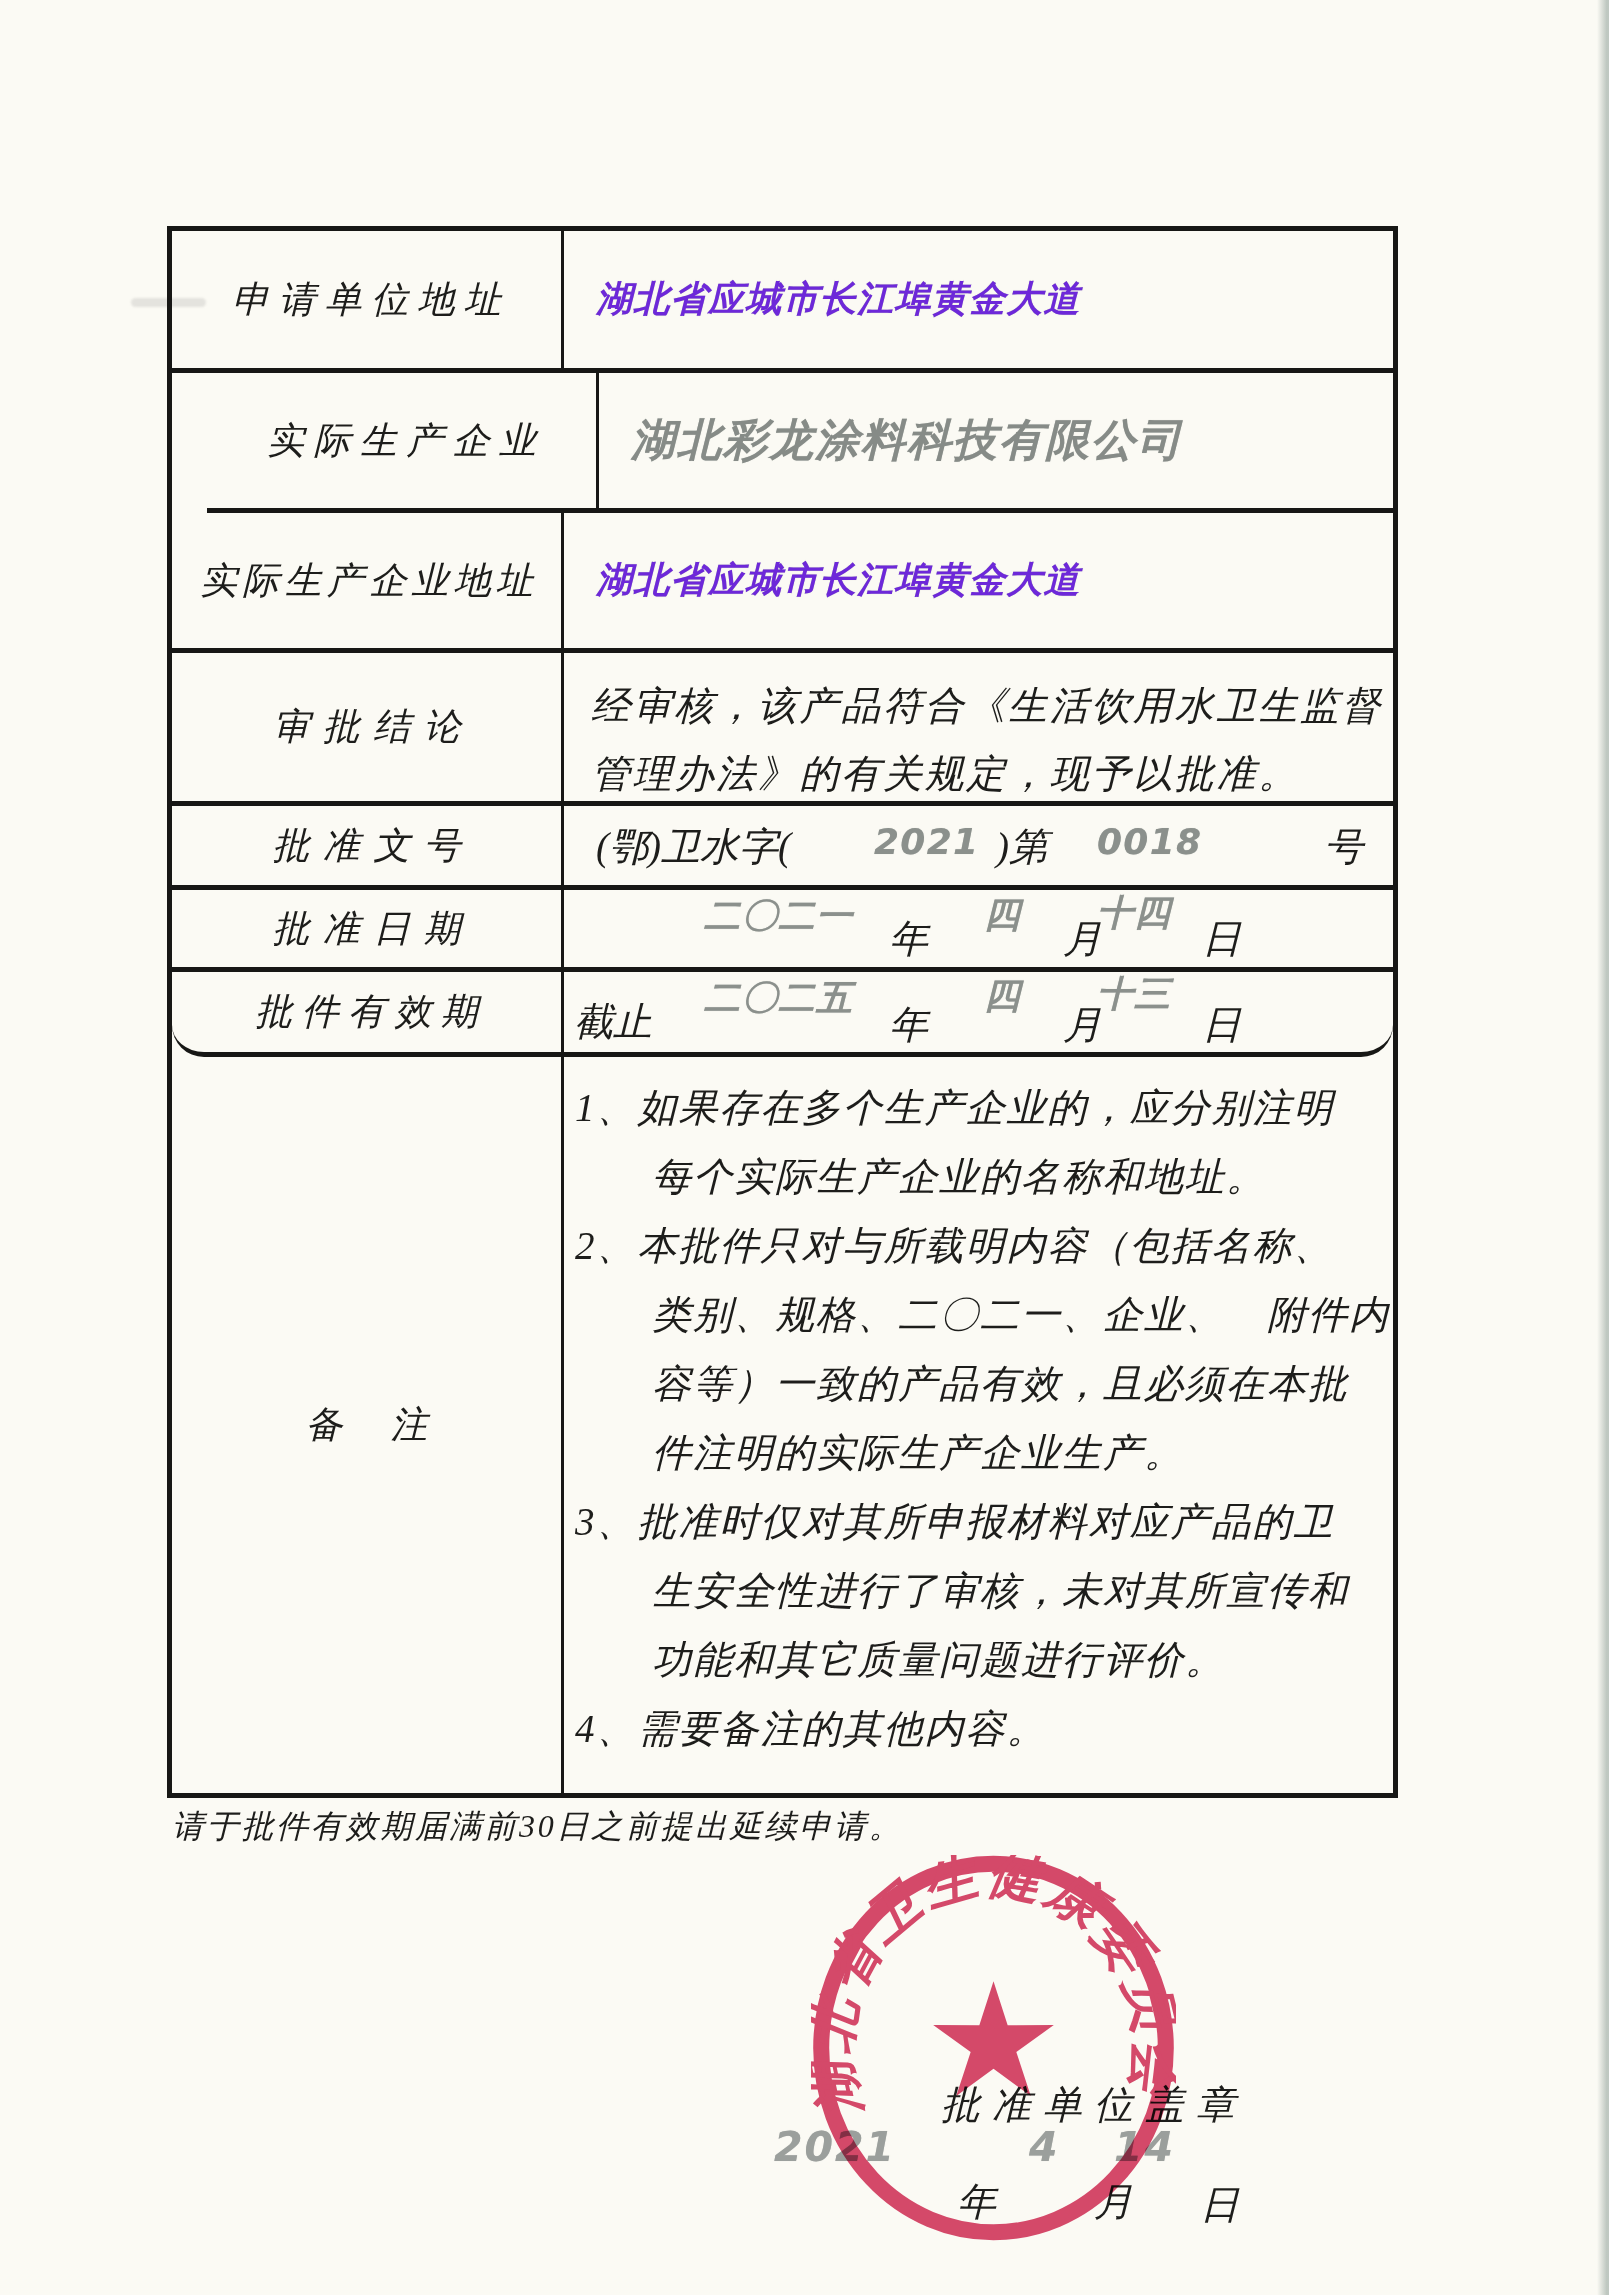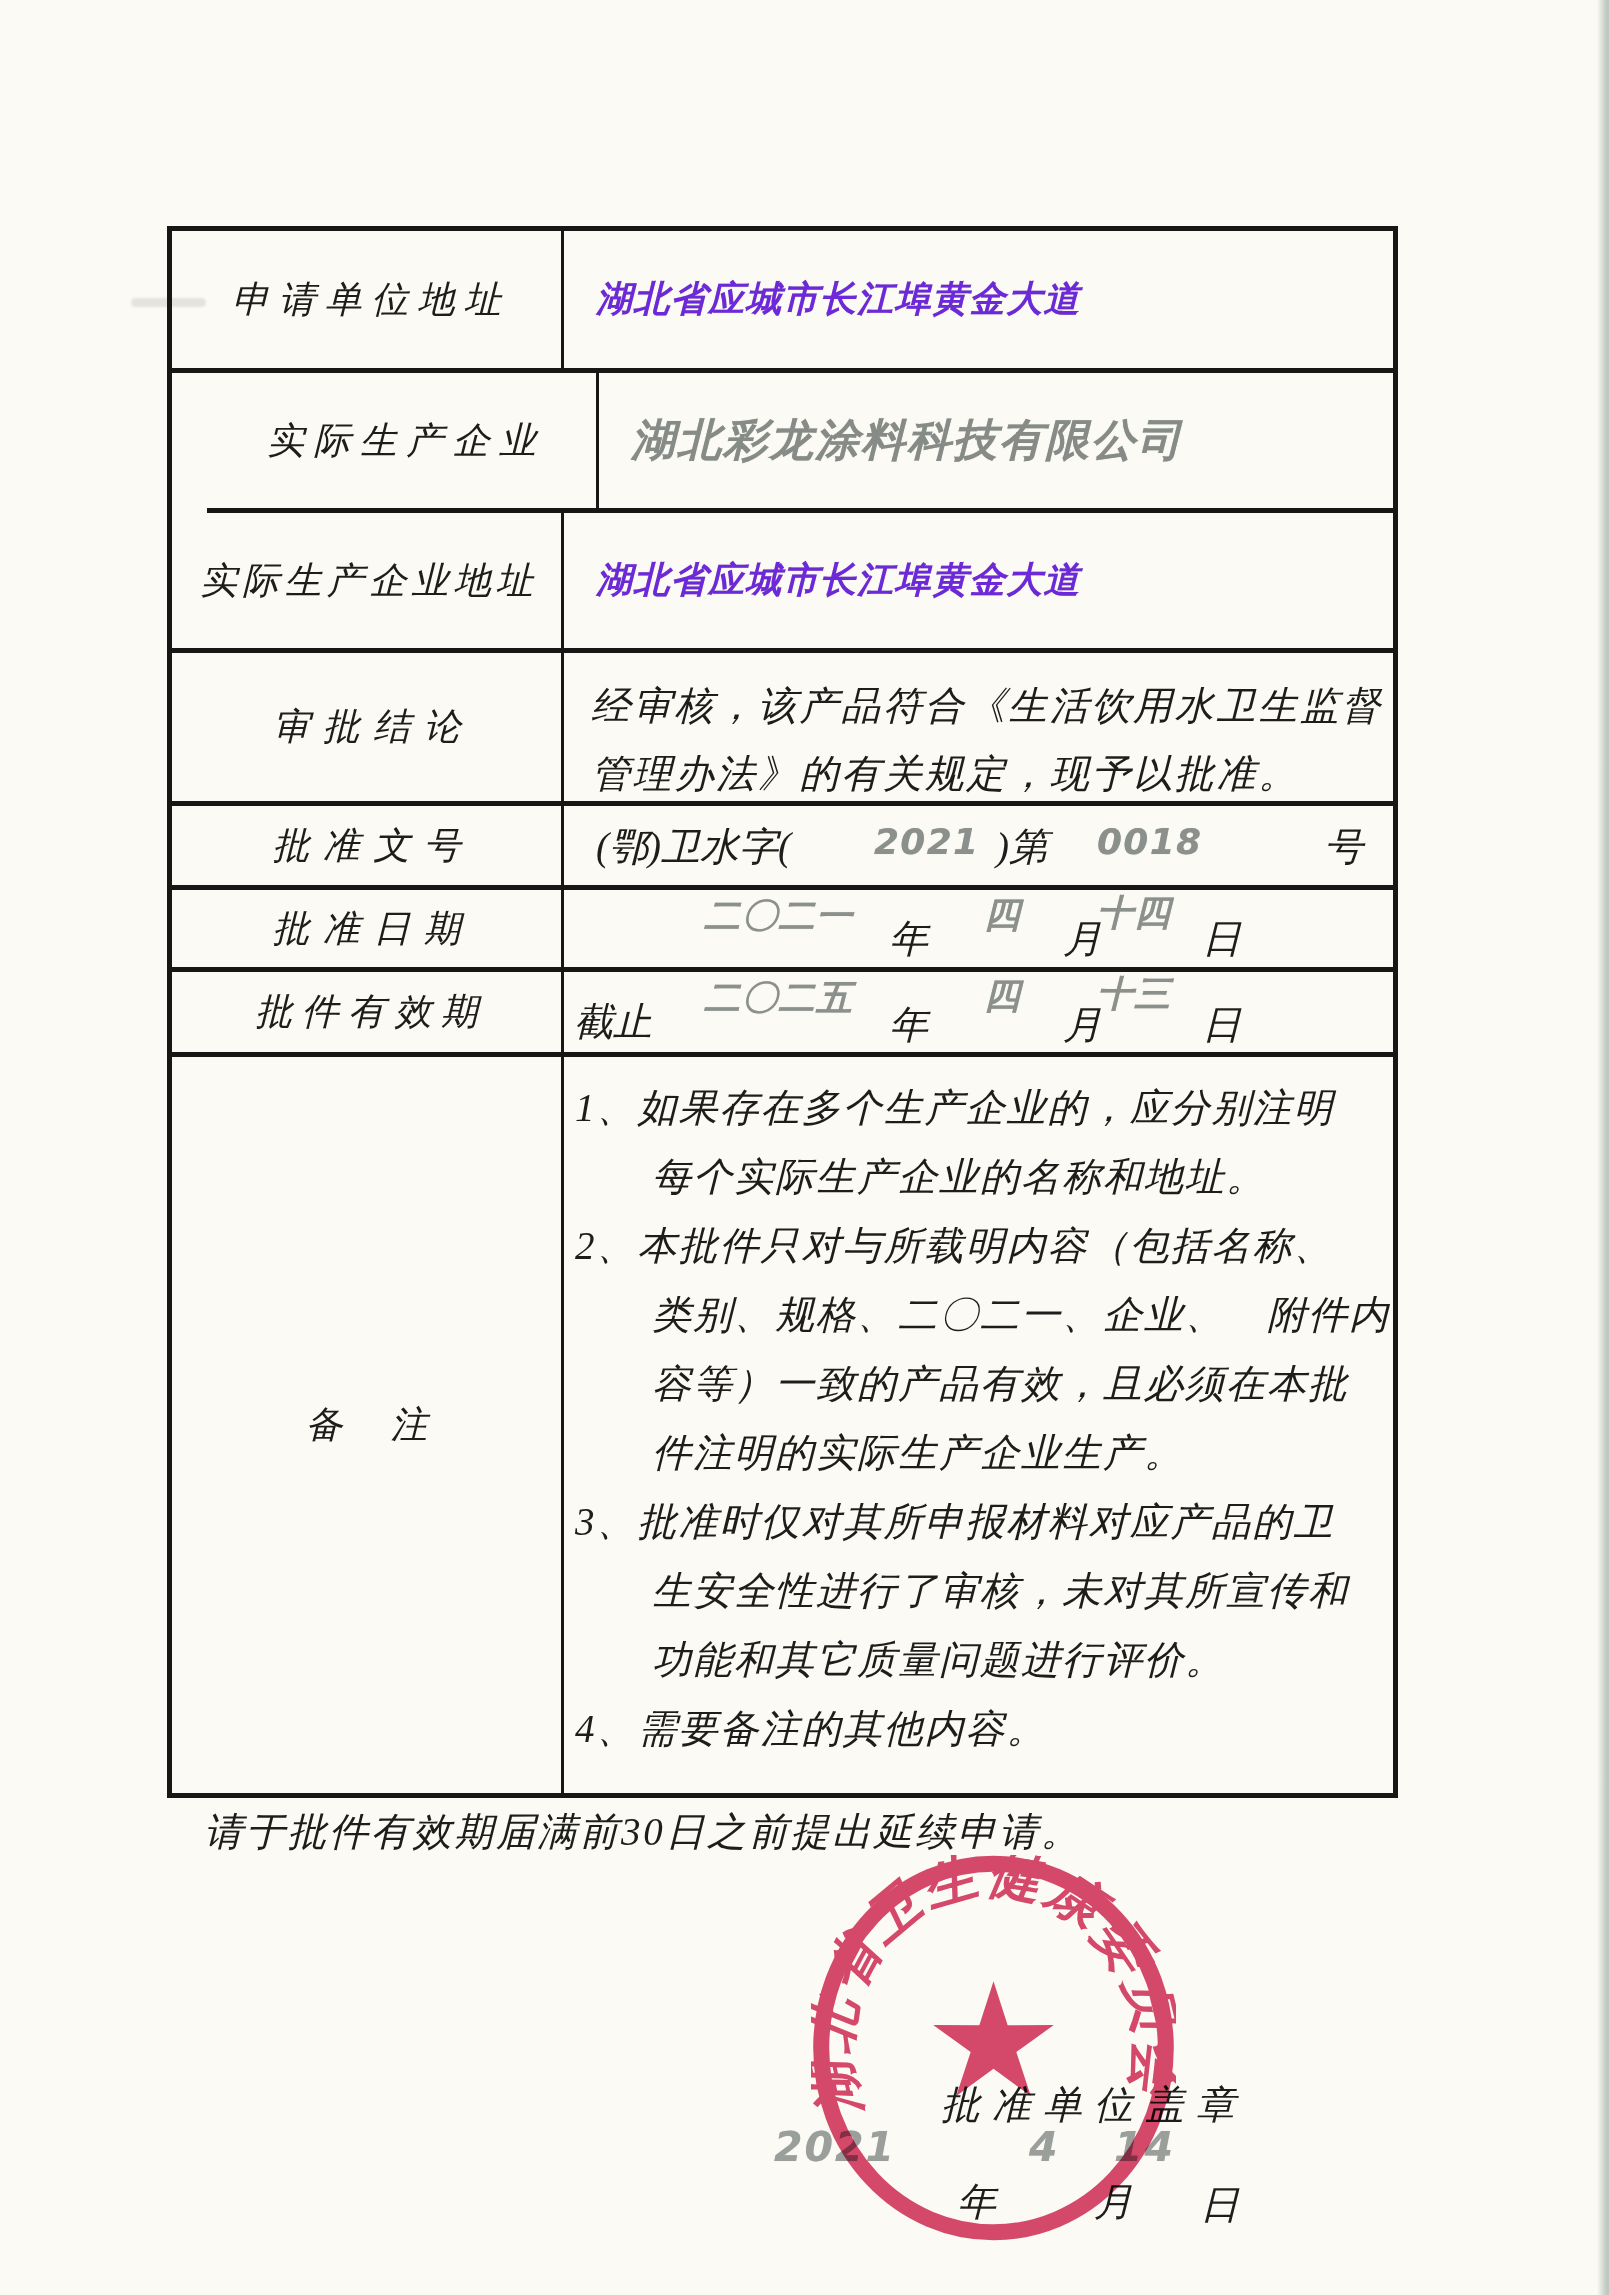--- a/index.html
+++ b/index.html
@@ -26,21 +26,21 @@
     position:absolute;left:167px;top:226px;
     width:1231px;height:1572px;
     border:5.3px solid #171715;
     box-sizing:border-box;
     display:flex;flex-direction:column;
     background:transparent;
   }
   .row{display:flex;border-bottom:5.3px solid #171715;box-sizing:border-box;}
   .row.last{border-bottom:none;flex:1;}
   .r1{height:142px;} .r2{height:140px;margin-left:35px;} .r3{height:140px;}
-  .r4{height:153px;} .r5{height:84px;} .r6{height:82px;} .r7{height:85px;}
+  .r4{height:153px;} .r5{height:84px;} .r6{height:82px;} .r7{height:85px;border-radius:32px;}
   .cell-label{
     width:392px;border-right:3.3px solid #171715;box-sizing:border-box;
     display:flex;align-items:center;justify-content:center;
   }
   .cell-label span{
     font-size:37px;letter-spacing:9.4px;margin-right:-9.4px;white-space:nowrap;
   }
   .cell-label span.ls4{letter-spacing:13.4px;margin-right:-13.4px;}
   .cell-label span.ls8{letter-spacing:5.3px;margin-right:-5.3px;}
   .cell-label span.lsBig{letter-spacing:48px;margin-right:-48px;}
@@ -62,21 +62,21 @@
   .blk{font-size:39px;}
   .gfill{font-family:"DejaVu Sans", sans-serif;font-weight:700;color:#8b908c;font-size:36px;letter-spacing:1.3px;text-shadow:0 0 0.7px rgba(139,144,140,.6);}
   
   .remarks{position:absolute;left:0;top:16px;right:5.3px;}
   .r-line{height:69px;display:flex;align-items:center;font-size:39px;letter-spacing:2px;white-space:nowrap;}
   .r-line.num{padding-left:11px;}
   .r-line.cont{padding-left:88px;}
   
   .footer-note{
     position:absolute;left:172px;top:1805px;
-    font-size:39px;letter-spacing:2.7px;white-space:nowrap;margin-left:32px;
+    font-size:32px;letter-spacing:2.7px;white-space:nowrap;
   }
   .seal-caption{
     position:absolute;left:941px;top:2078px;
     font-size:39px;letter-spacing:12px;white-space:nowrap;
   }
   .date-label{position:absolute;font-size:39px;}
   .lbl-year{left:957px;top:2175px;}
   .lbl-month{left:1094px;top:2175px;}
   .lbl-day{left:1200px;top:2178px;}
   .date-fill{

